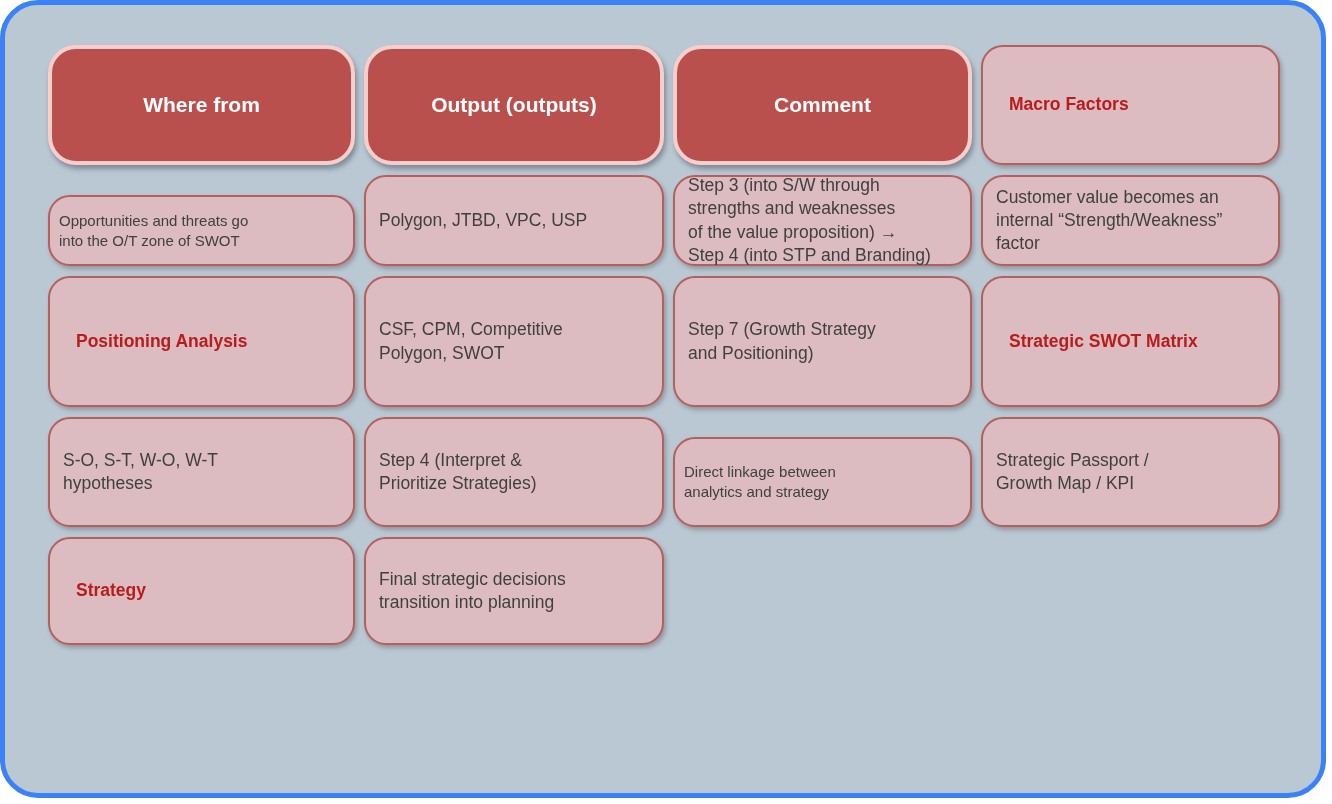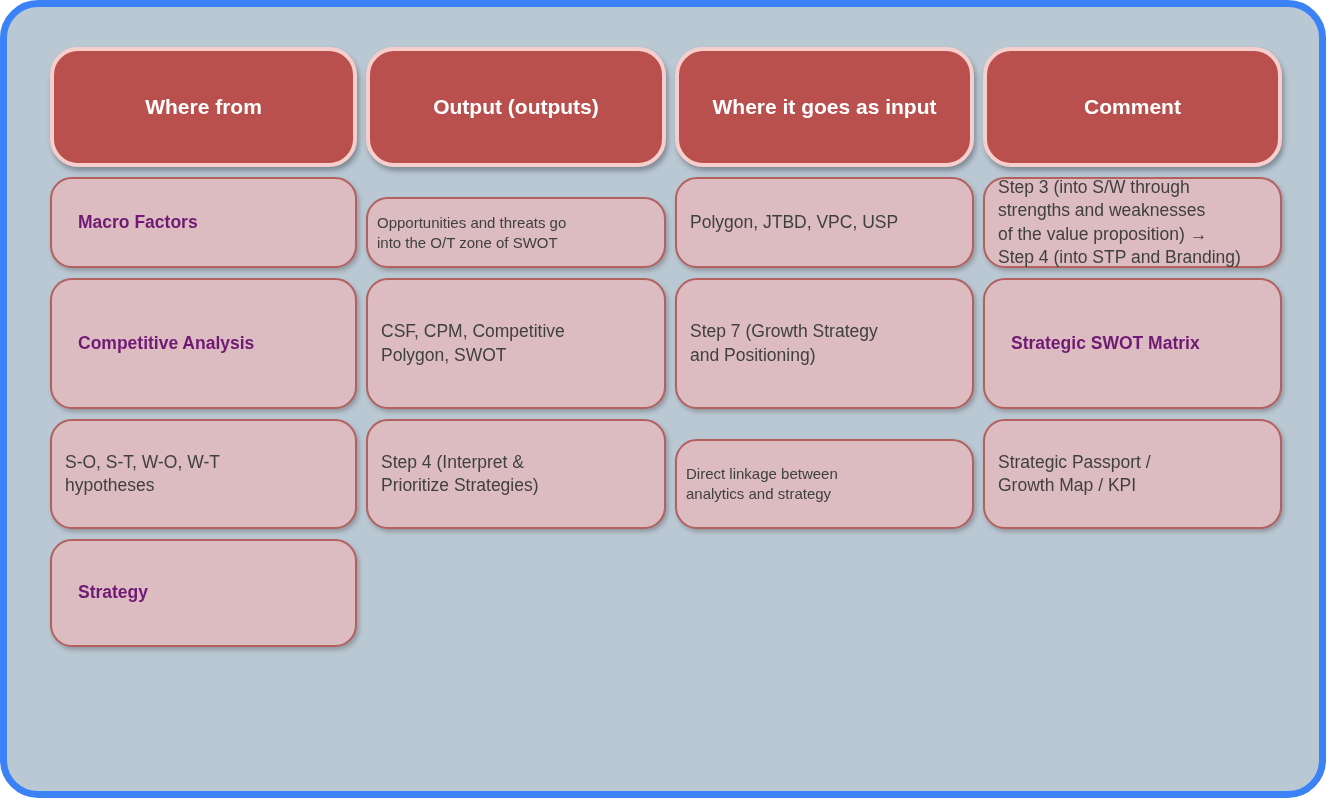--- a/index.html
+++ b/index.html
@@ -9,21 +9,21 @@
     width: 1332px;
     height: 804px;
     font-family: "Liberation Sans", sans-serif;
   }
   .frame {
     position: absolute;
     left: 0; top: 0;
     width: 1326px;
     height: 798px;
     background: #b9c8d3;
-    border: 7px solid #3b82f6;
+    border: 5px solid #3b82f6;
     border-radius: 38px;
     box-sizing: border-box;
     overflow: hidden;
   }
   .grid {
     position: absolute;
     left: 43px;
     top: 40px;
     display: grid;
     grid-template-columns: 307px 300px 299px 299px;
@@ -49,21 +49,21 @@
     text-align: center;
     box-shadow: 2px 4px 5px rgba(60, 65, 80, 0.45);
   }
   .data-cell {
     background: #dcbcc0;
     border: 2.5px solid #b2615e;
     border-radius: 22px;
     box-shadow: 2px 3px 4px rgba(80, 60, 65, 0.35);
   }
   .label-cell {
-    color: #701a75;
+    color: #b91c1c;
     font-weight: bold;
     font-size: 17.5px;
     padding: 6px 12px 6px 26px;
   }
   .text-cell {
     color: #404040;
     font-size: 17.5px;
     padding: 6px 8px 6px 13px;
   }
   .text-cell.small {
@@ -73,45 +73,49 @@
   }
 </style>
 </head>
 <body>
 
 <div class="frame">
   <div class="grid">
 
     <div class="cell header-cell">Where from</div>
     <div class="cell header-cell">Output (outputs)</div>
-    <div class="cell header-cell">Where it goes as input</div>
     <div class="cell header-cell">Comment</div>
 
     <div class="cell data-cell label-cell">Macro Factors</div>
     <div class="cell data-cell text-cell small">Opportunities and threats go
  into the O/T zone of SWOT</div>
 
     <div class="cell data-cell text-cell">Polygon, JTBD, VPC, USP</div>
     <div class="cell data-cell text-cell">Step 3 (into S/W through
 strengths and weaknesses
 of the value proposition) →
 Step 4 (into STP and Branding)</div>
+    <div class="cell data-cell text-cell">Customer value becomes an
+internal “Strength/Weakness”
+factor</div>
 
-    <div class="cell data-cell label-cell">Competitive Analysis</div>
+    <div class="cell data-cell label-cell">Positioning Analysis</div>
     <div class="cell data-cell text-cell">CSF, CPM, Competitive
 Polygon, SWOT</div>
     <div class="cell data-cell text-cell">Step 7 (Growth Strategy
 and Positioning)</div>
 
     <div class="cell data-cell label-cell">Strategic SWOT Matrix</div>
     <div class="cell data-cell text-cell">S-O, S-T, W-O, W-T
  hypotheses</div>
     <div class="cell data-cell text-cell">Step 4 (Interpret &amp;
 Prioritize Strategies)</div>
     <div class="cell data-cell text-cell small">Direct linkage between
 analytics and strategy</div>
 
     <div class="cell data-cell text-cell">Strategic Passport /
 Growth Map / KPI</div>
     <div class="cell data-cell label-cell">Strategy</div>
+    <div class="cell data-cell text-cell">Final strategic decisions
+transition into planning</div>
 
   </div>
 </div>
 
 </body></html>

